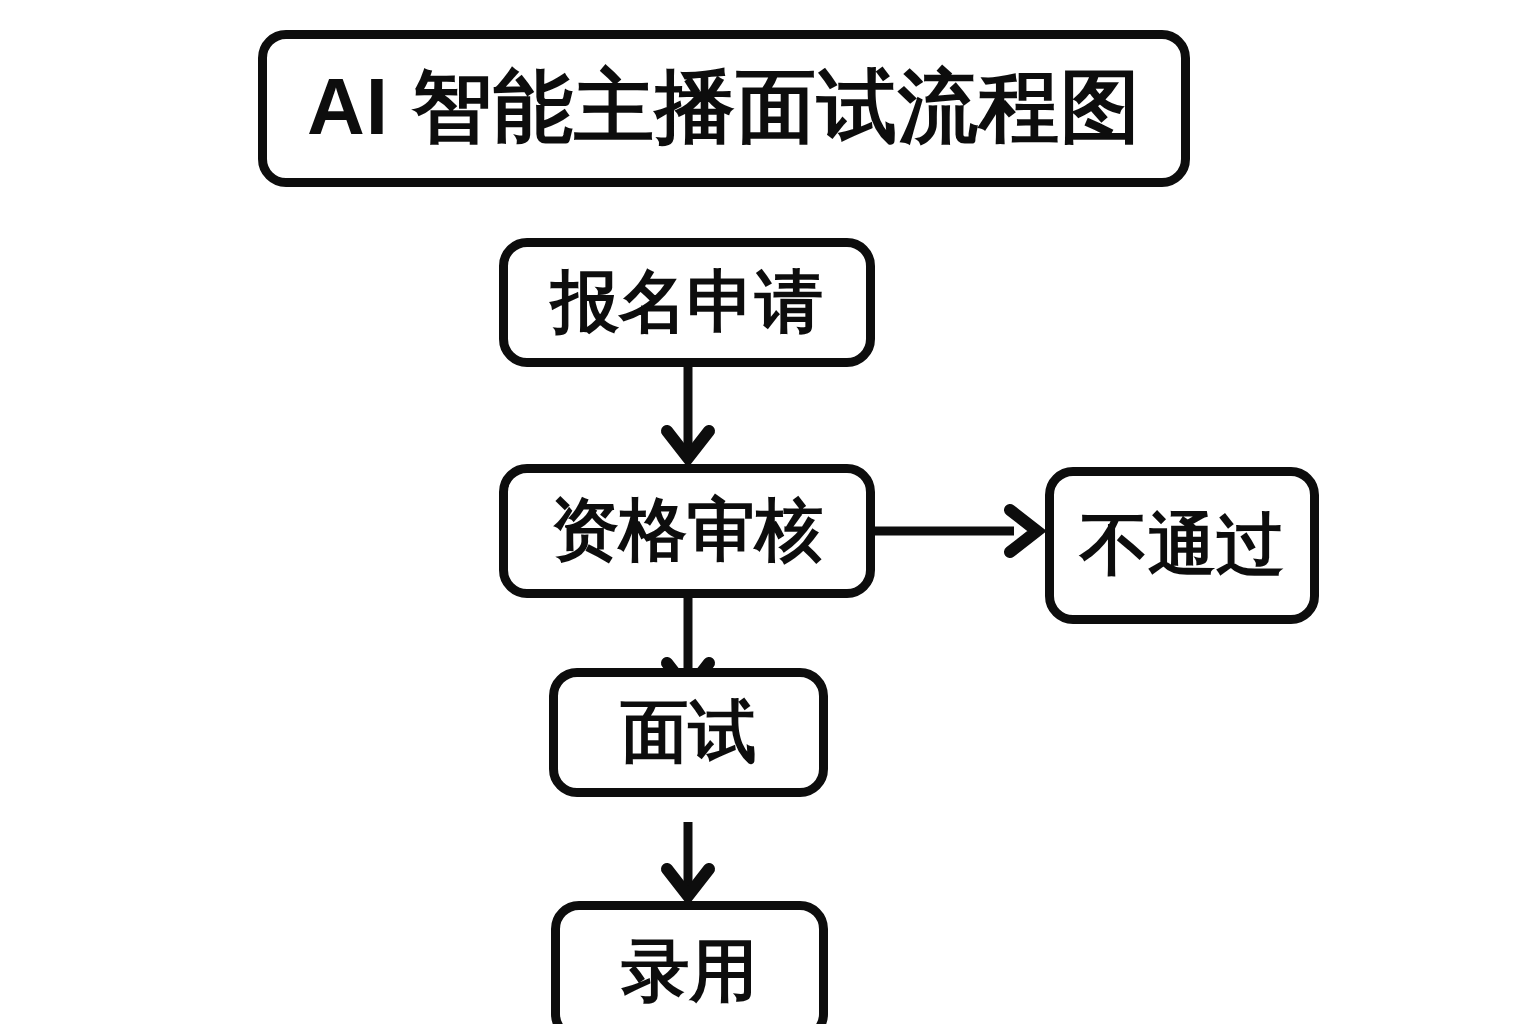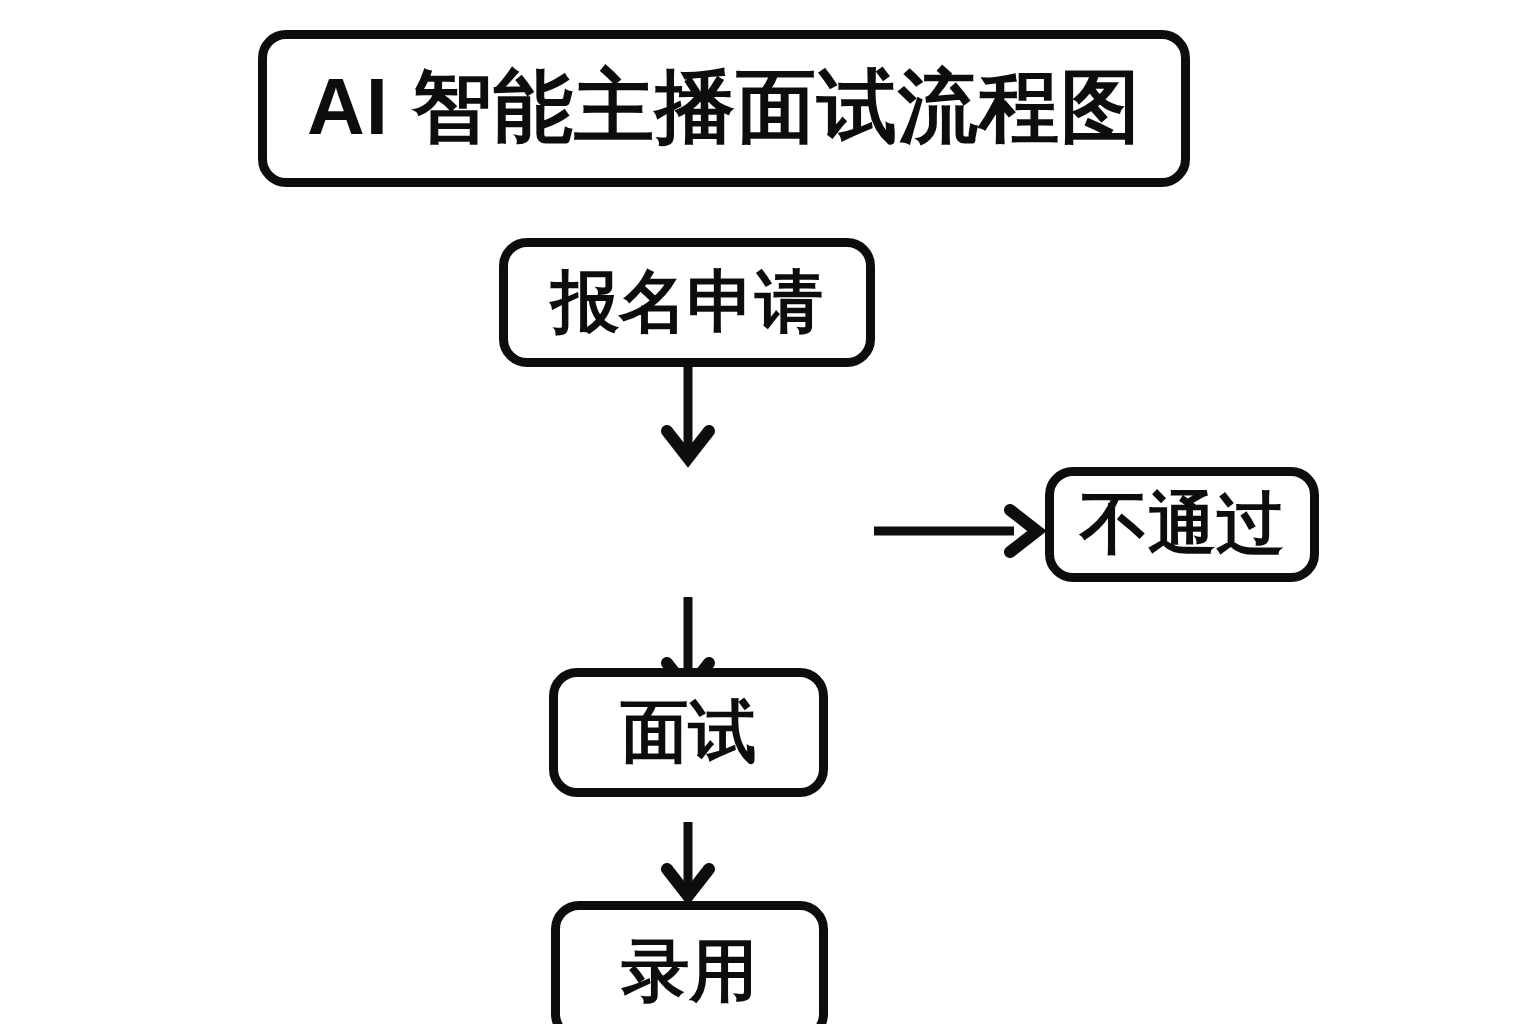--- a/index.html
+++ b/index.html
@@ -51,21 +51,21 @@
   .title-box {
     left: 258px;
     top: 30px;
     width: 932px;
     height: 157px;
     font-size: 80px;
     letter-spacing: 1px;
   }
   .n-apply     { left: 499px;  top: 238px; width: 376px; height: 129px; font-size: 68px; }
   .n-review    { left: 499px;  top: 464px; width: 376px; height: 134px; font-size: 68px; }
-  .n-reject    { left: 1045px; top: 467px; width: 274px; height: 115px; font-size: 68px; }
+  .n-reject    { left: 1045px; top: 467px; width: 274px; height: 157px; font-size: 68px; }
   .n-interview { left: 549px;  top: 668px; width: 279px; height: 129px; font-size: 68px; }
   .n-hire      { left: 551px;  top: 901px; width: 277px; height: 141px; font-size: 68px; }
   .label {
     display: inline-block;
     line-height: 1;
     padding-bottom: 4px;
   }
 </style>
 </head>
 <body>
@@ -92,20 +92,23 @@
   </svg>
 
   <div class="box title-box">
     <span class="label">AI 智能主播面试流程图</span>
   </div>
 
   <div class="box n-apply">
     <span class="label">报名申请</span>
   </div>
 
+  <div class="box n-review">
+    <span class="label">资格审核</span>
+  </div>
 
   <div class="box n-reject">
     <span class="label">不通过</span>
   </div>
 
   <div class="box n-interview">
     <span class="label">面试</span>
   </div>
 
   <div class="box n-hire">

